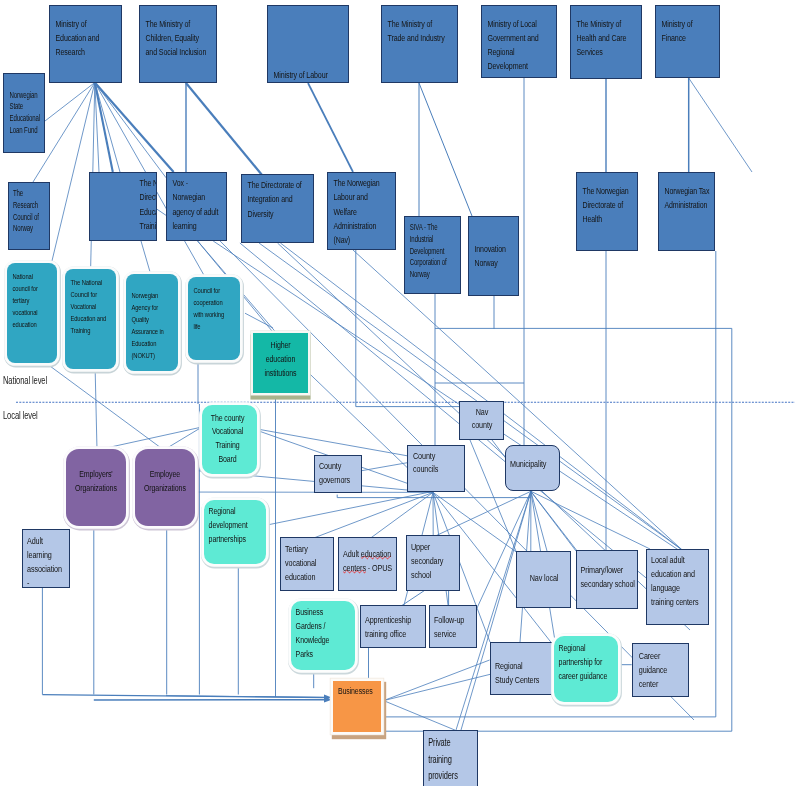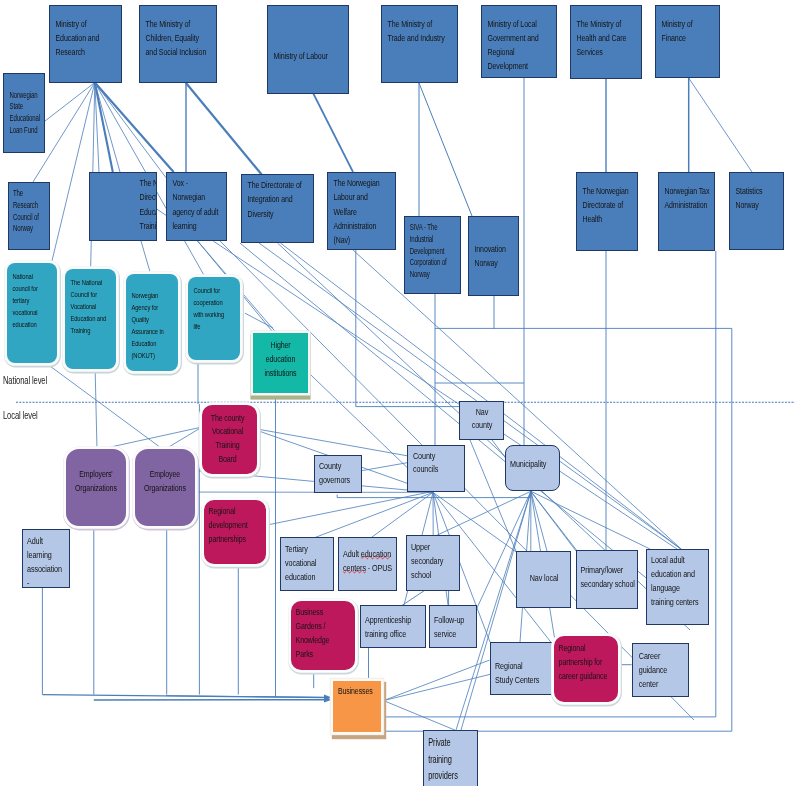--- a/index.html
+++ b/index.html
@@ -9,21 +9,21 @@
   svg#edges{position:absolute;left:0;top:0;width:795px;height:786px;}
   .node{position:absolute;box-sizing:border-box;display:flex;color:#141414;overflow:hidden;}
   .node .lbl{display:block;flex:0 0 auto;transform-origin:0 0;letter-spacing:-0.15px;}
   .ministry{background:#4a7ebb;border:1.7px solid #1f3864;}
   .teal{background:#30a6c2;border-radius:8px;
         box-shadow:0 0 0 2.8px #fafbfb, 0.5px 1px 0 3.4px #c8d4d8;}
   .green{background:#14b8a6;
          box-shadow:0 0 0 2px #f7f8f4, 0 0 0 2.6px #e6e7df, 0 4px 0 2.6px #aab38c;}
   .purple{background:#8164a2;border-radius:13px;
           box-shadow:0 0 0 2.8px #fcfbfd, 0.5px 1px 0 3.4px #cec6d6;}
-  .steel{background:#be185d;border-radius:10px;
+  .steel{background:#5eead4;border-radius:10px;
          box-shadow:0 0 0 2.8px #fcfdfd, 0.5px 1px 0 3.4px #ccd8dc;}
   .lblue{background:#b4c7e7;border:1.7px solid #1f3864;}
   .orange{background:#f79646;
           box-shadow:0 0 0 2.5px #fdfbf8, 0 0 0 3.2px #efe7dd, 2px 4px 0 3.2px #c8a380;}
   .lvl{position:absolute;font-size:10.4px;color:#1a1a1a;
        transform:scaleX(0.73);transform-origin:0 0;letter-spacing:-0.15px;
        white-space:nowrap;}
   .spell{text-decoration:underline wavy #ea2a2a;text-decoration-skip-ink:none;
          text-underline-offset:-1.6px;text-decoration-thickness:0.55px;}
 </style>
@@ -125,21 +125,21 @@
       <polygon points="324,696.8 324,702.6 331.8,699.7" fill="#4a7ebb"></polygon>
     </svg>
   <div class="lvl" style="left:3.3px;top:374.5px;">National level</div>
   <div class="lvl" style="left:3.3px;top:410px;">Local level</div>
 <div class="node ministry" style="left: 139px; top: 5px; width: 78px; height: 78px; align-items: flex-start;">
       <span class="lbl" style="width: 90.411px; transform: translateX(5.5px) scaleX(0.73); font-size: 9.7px; line-height: 1.4742; text-align: left; margin-top: 10.5px;">The Ministry of Children, Equality and Social Inclusion</span>
     </div>
     <div class="node ministry" style="left: 49px; top: 5px; width: 73px; height: 78px; align-items: flex-start;">
       <span class="lbl" style="width: 79.4521px; transform: translateX(5.5px) scaleX(0.73); font-size: 9.7px; line-height: 1.4742; text-align: left; margin-top: 10.5px;">Ministry of Education and Research</span>
     </div>
-    <div class="node ministry" style="left: 267px; top: 5px; width: 82px; height: 89px; align-items: center;">
+    <div class="node ministry" style="left: 267px; top: 5px; width: 82px; height: 78px; align-items: flex-end;">
       <span class="lbl" style="width: 95.8904px; transform: translateX(5.5px) scaleX(0.73); font-size: 9.7px; line-height: 1.4742; text-align: left; margin-top: 14px;">Ministry of Labour</span>
     </div>
     <div class="node ministry" style="left: 381px; top: 5px; width: 77px; height: 78px; align-items: flex-start;">
       <span class="lbl" style="width: 82.1918px; transform: translateX(5.5px) scaleX(0.73); font-size: 9.7px; line-height: 1.4742; text-align: left; margin-top: 10.5px;">The Ministry of Trade and Industry</span>
     </div>
     <div class="node ministry" style="left: 481px; top: 5px; width: 76px; height: 73px; align-items: flex-start;">
       <span class="lbl" style="width: 75.3425px; transform: translateX(5.5px) scaleX(0.73); font-size: 9.7px; line-height: 1.4742; text-align: left; margin-top: 10.5px;">Ministry of Local Government and Regional Development</span>
     </div>
     <div class="node ministry" style="left: 570px; top: 5px; width: 72px; height: 74px; align-items: flex-start;">
       <span class="lbl" style="width: 75.3425px; transform: translateX(5.5px) scaleX(0.73); font-size: 9.7px; line-height: 1.4742; text-align: left; margin-top: 10.5px;">The Ministry of Health and Care Services</span>
@@ -169,23 +169,20 @@
       <span class="lbl" style="width: 54.7945px; transform: translateX(4.8px) scaleX(0.73); font-size: 8.3px; line-height: 1.4096; text-align: left; margin-top: 5.4px;">SIVA - The Industrial Development Corporation of Norway</span>
     </div>
     <div class="node ministry" style="left: 468px; top: 216px; width: 51px; height: 80px; align-items: center;">
       <span class="lbl" style="width: 57.5342px; transform: translateX(5.5px) scaleX(0.73); font-size: 9.6px; line-height: 1.4896; text-align: left;">Innovation Norway</span>
     </div>
     <div class="node ministry" style="left: 576px; top: 172px; width: 62px; height: 79px; align-items: flex-start;">
       <span class="lbl" style="width: 71.2329px; transform: translateX(5.5px) scaleX(0.73); font-size: 9.6px; line-height: 1.4896; text-align: left; margin-top: 10.5px;">The Norwegian Directorate of Health</span>
     </div>
     <div class="node ministry" style="left: 658px; top: 172px; width: 57px; height: 79px; align-items: flex-start;">
       <span class="lbl" style="width: 68.4932px; transform: translateX(5.5px) scaleX(0.73); font-size: 9.6px; line-height: 1.4896; text-align: left; margin-top: 10.5px;">Norwegian Tax Administration</span>
-    </div>
-    <div class="node ministry" style="left: 729px; top: 172px; width: 55px; height: 78px; align-items: flex-start;">
-      <span class="lbl" style="width: 54.7945px; transform: translateX(5.5px) scaleX(0.73); font-size: 9.6px; line-height: 1.4896; text-align: left; margin-top: 10.5px;">Statistics Norway</span>
     </div>
     <div class="node teal" style="left: 7px; top: 263px; width: 50px; height: 100px; align-items: flex-start;">
       <span class="lbl" style="width: 41.0959px; transform: translateX(5.5px) scaleX(0.73); font-size: 7.95px; line-height: 1.522; text-align: left; margin-top: 7.5px;">National council for tertiary vocational education</span>
     </div>
     <div class="node teal" style="left: 65px; top: 269px; width: 51px; height: 100px; align-items: flex-start;">
       <span class="lbl" style="width: 54.7945px; transform: translateX(5.5px) scaleX(0.73); font-size: 7.95px; line-height: 1.522; text-align: left; margin-top: 7.5px;">The National Council for Vocational Education and Training</span>
     </div>
     <div class="node teal" style="left: 126px; top: 274px; width: 52px; height: 97px; align-items: center;">
       <span class="lbl" style="width: 49.3151px; transform: translateX(5.5px) scaleX(0.73); font-size: 7.95px; line-height: 1.522; text-align: left; margin-top: 7.5px;">Norwegian Agency for Quality Assurance in Education (NOKUT)</span>
     </div>

